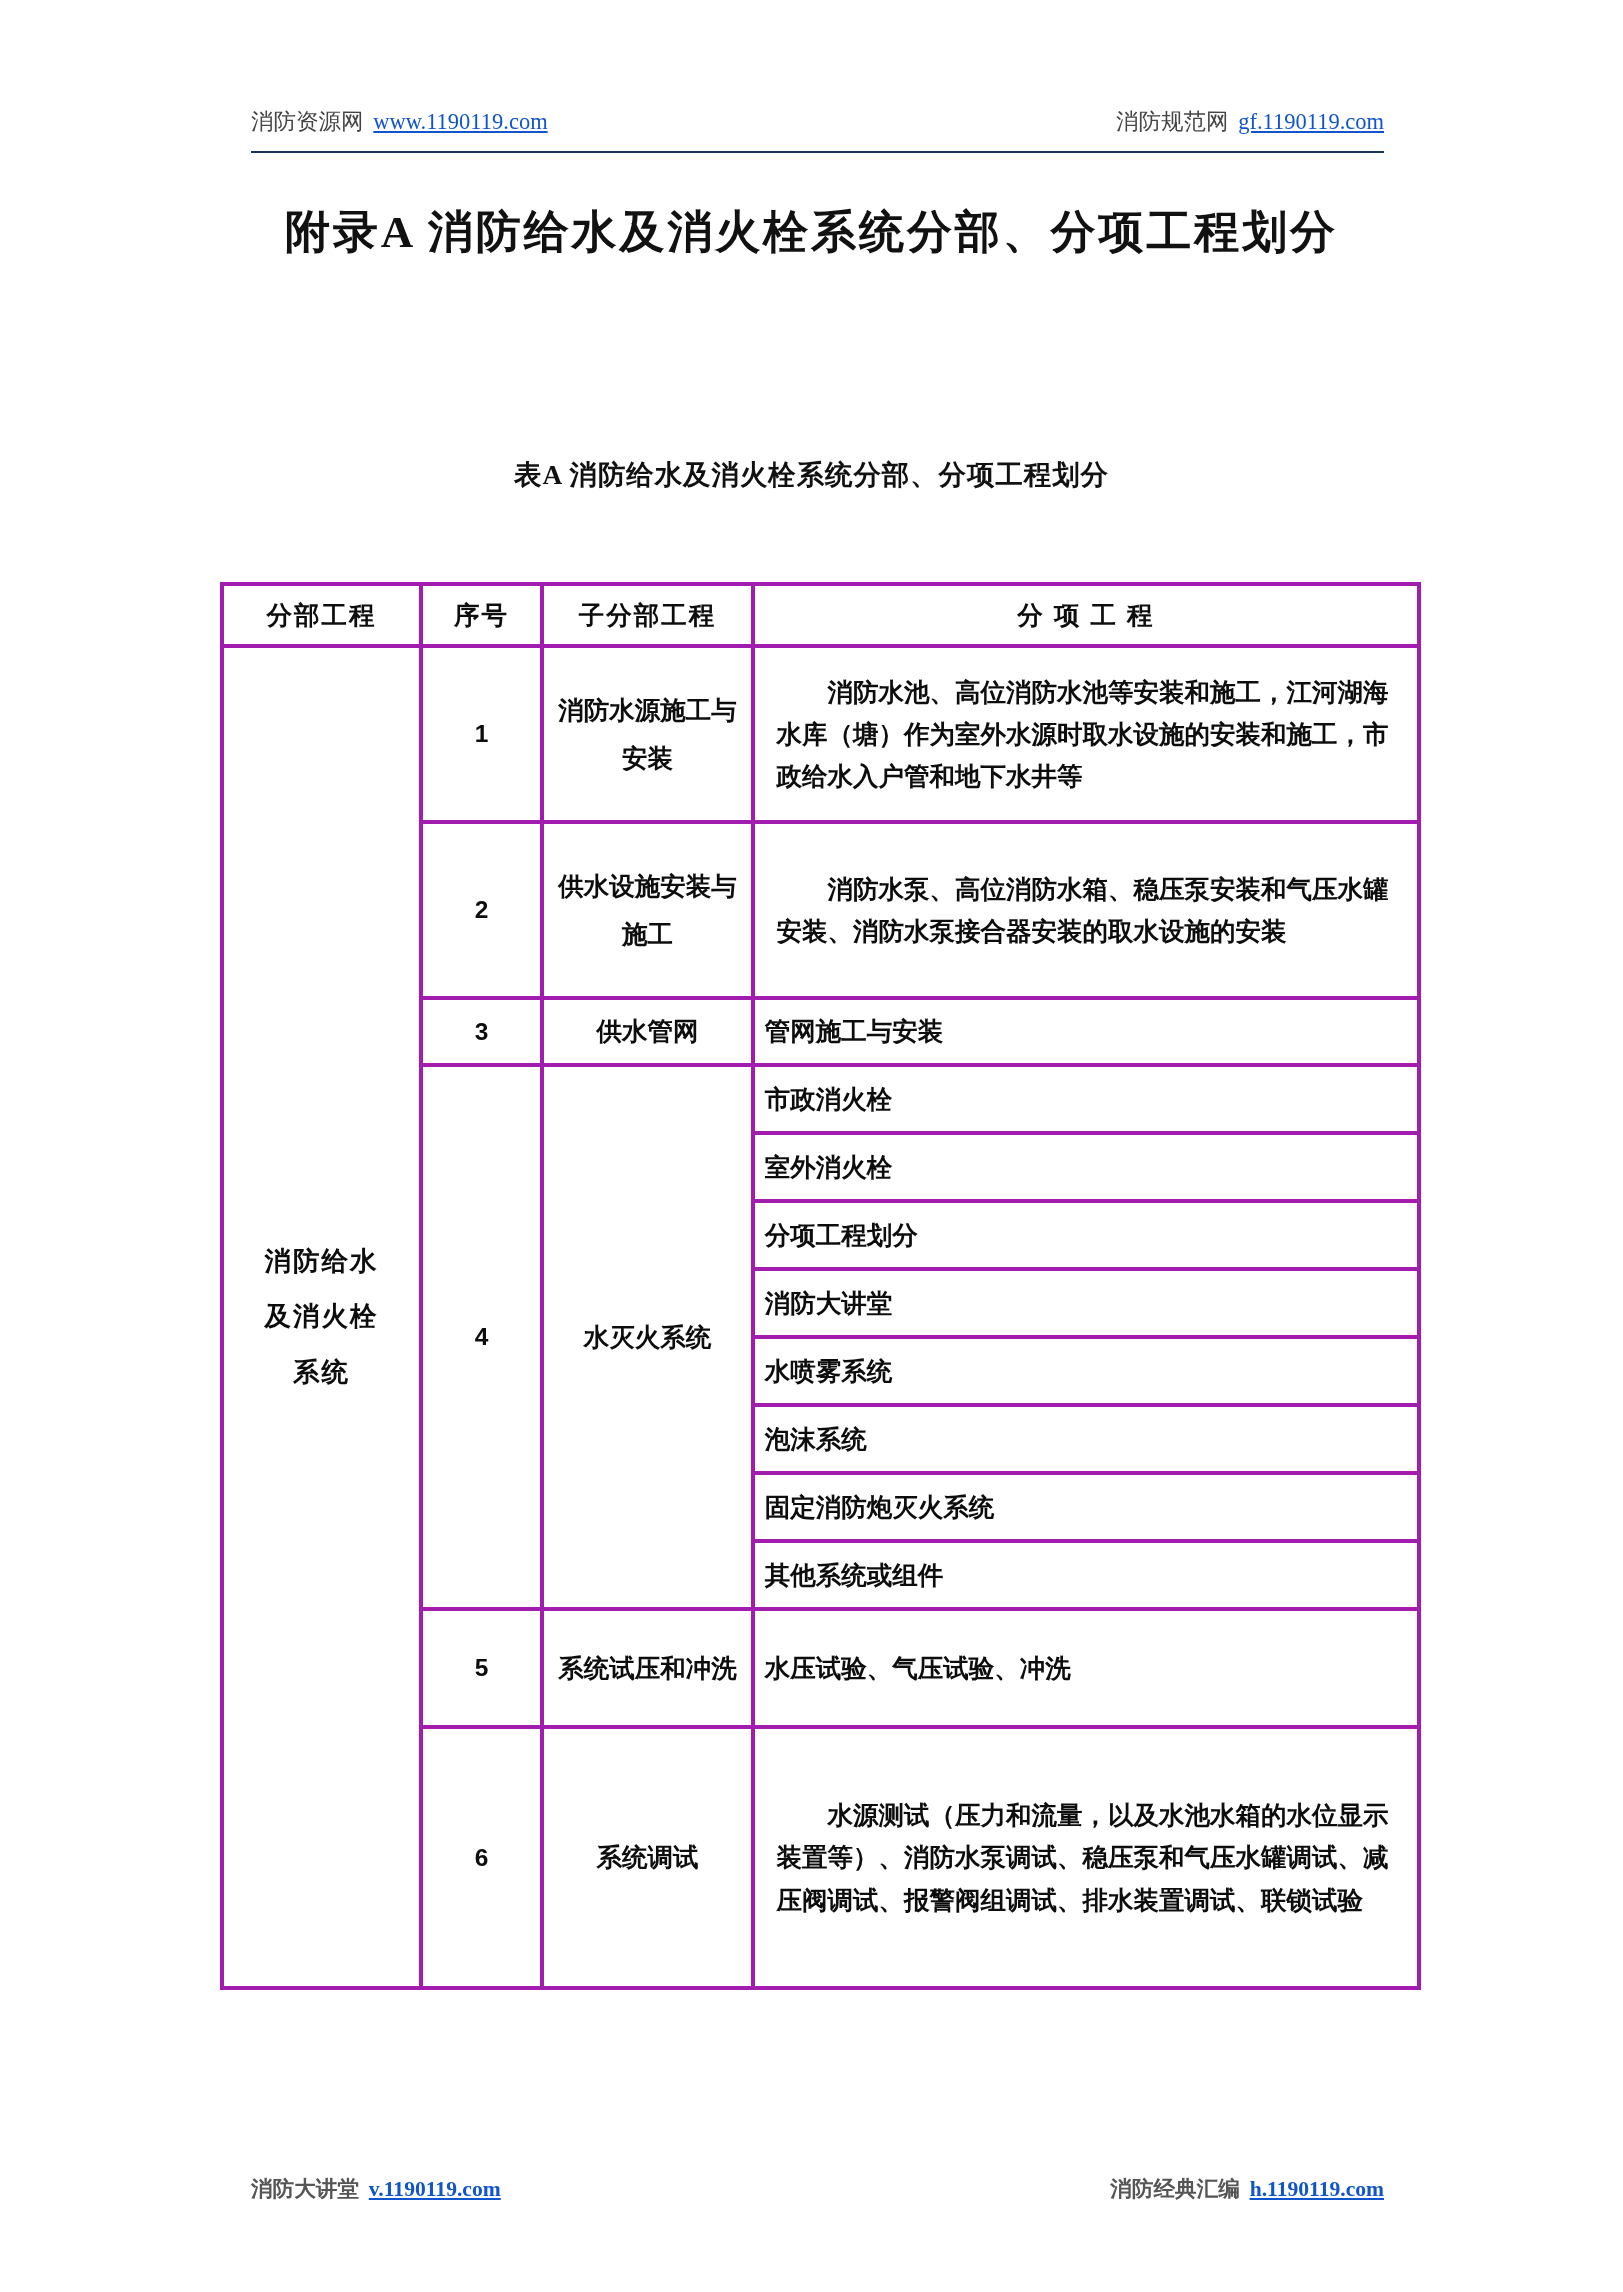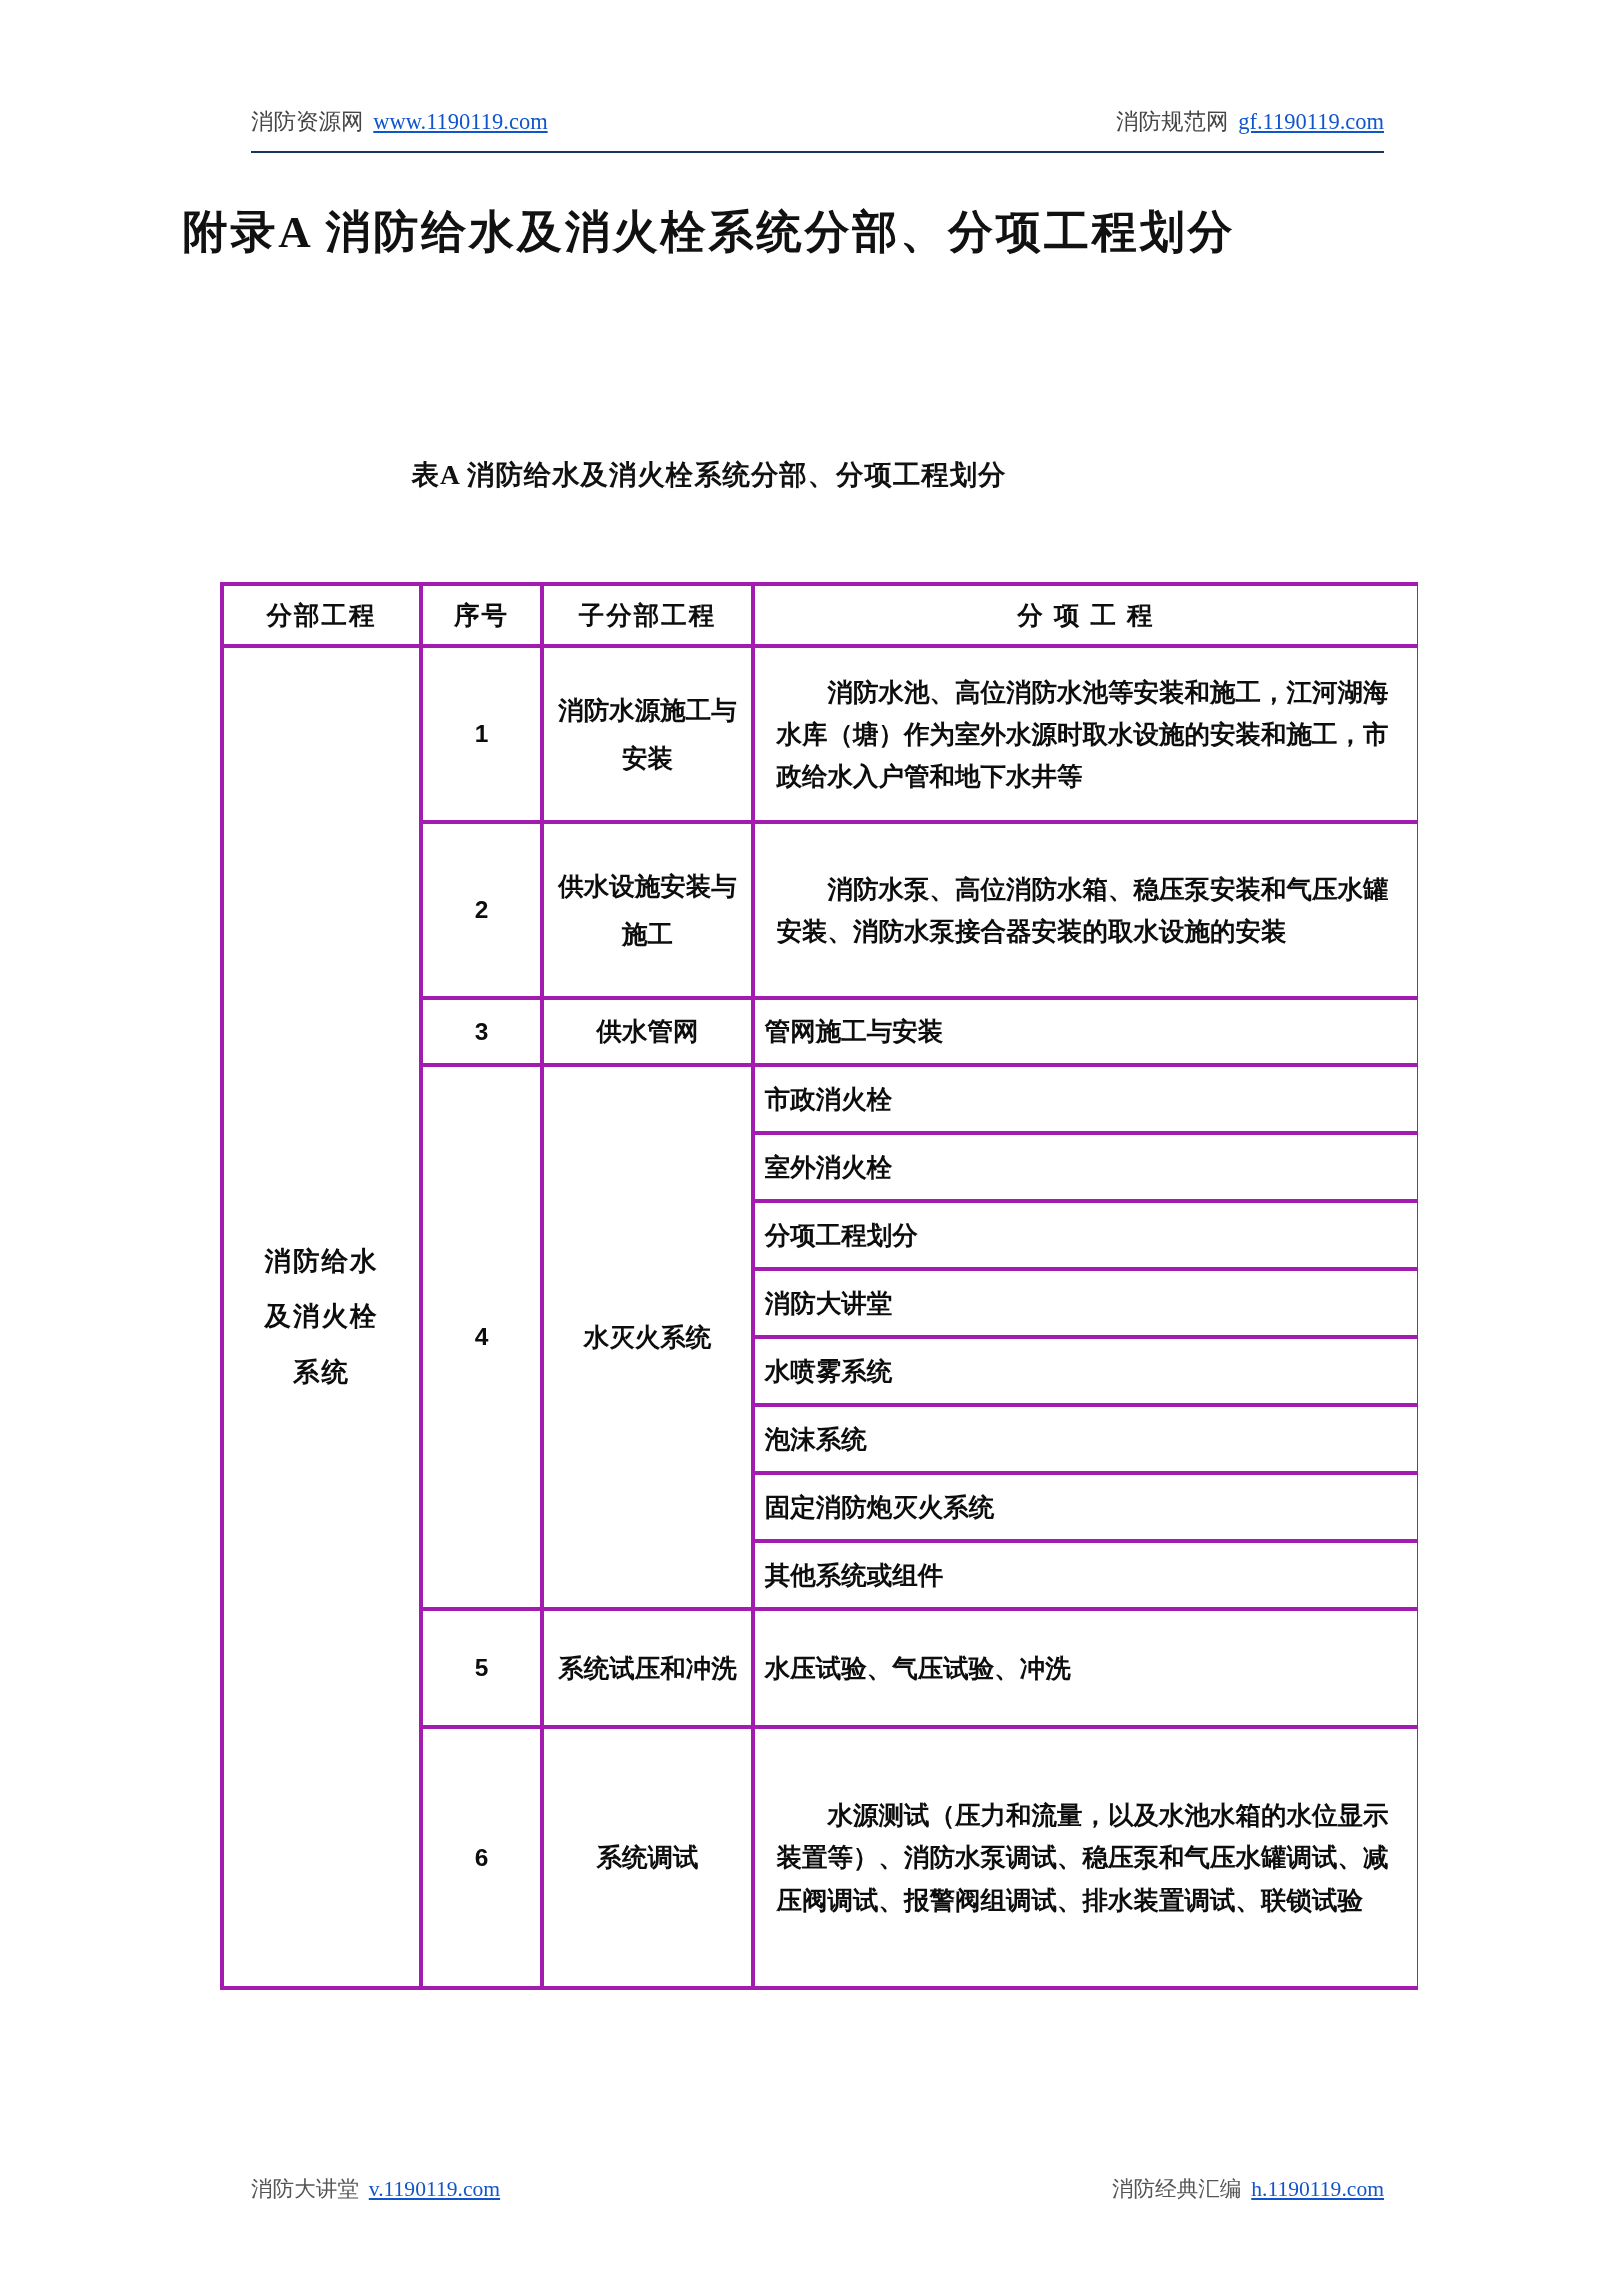--- a/index.html
+++ b/index.html
@@ -1,18 +1,18 @@
 <!DOCTYPE html>
 <html><head>
 <meta charset="utf-8">
 <style>
   html,body{margin:0;padding:0;background:#ffffff;}
   .page{
     position:relative;
-    width:1418px;
+    width:1623px;
     height:2293px;
     background:#ffffff;
     font-family:"Liberation Serif","DejaVu Serif",serif;
     color:#111;
     overflow:hidden;
     border-radius:13px;
   }
   
   .top-header{
     position:absolute;
@@ -88,20 +88,21 @@
   
   .bottom-footer{
     position:absolute;
     top:2174px;
     left:251px;
     width:1133px;
     display:flex;
     justify-content:space-between;
     align-items:center;
     font-size:21.6px;
+    font-weight:bold;
   }
   .ftr-label{color:#555;margin-right:9.8px;}
   .ftr-link{color:#1155cc;text-decoration:underline;cursor:pointer;}
 </style>
 </head>
 <body>
 
 <div class="page">
 
   <div class="top-header">

